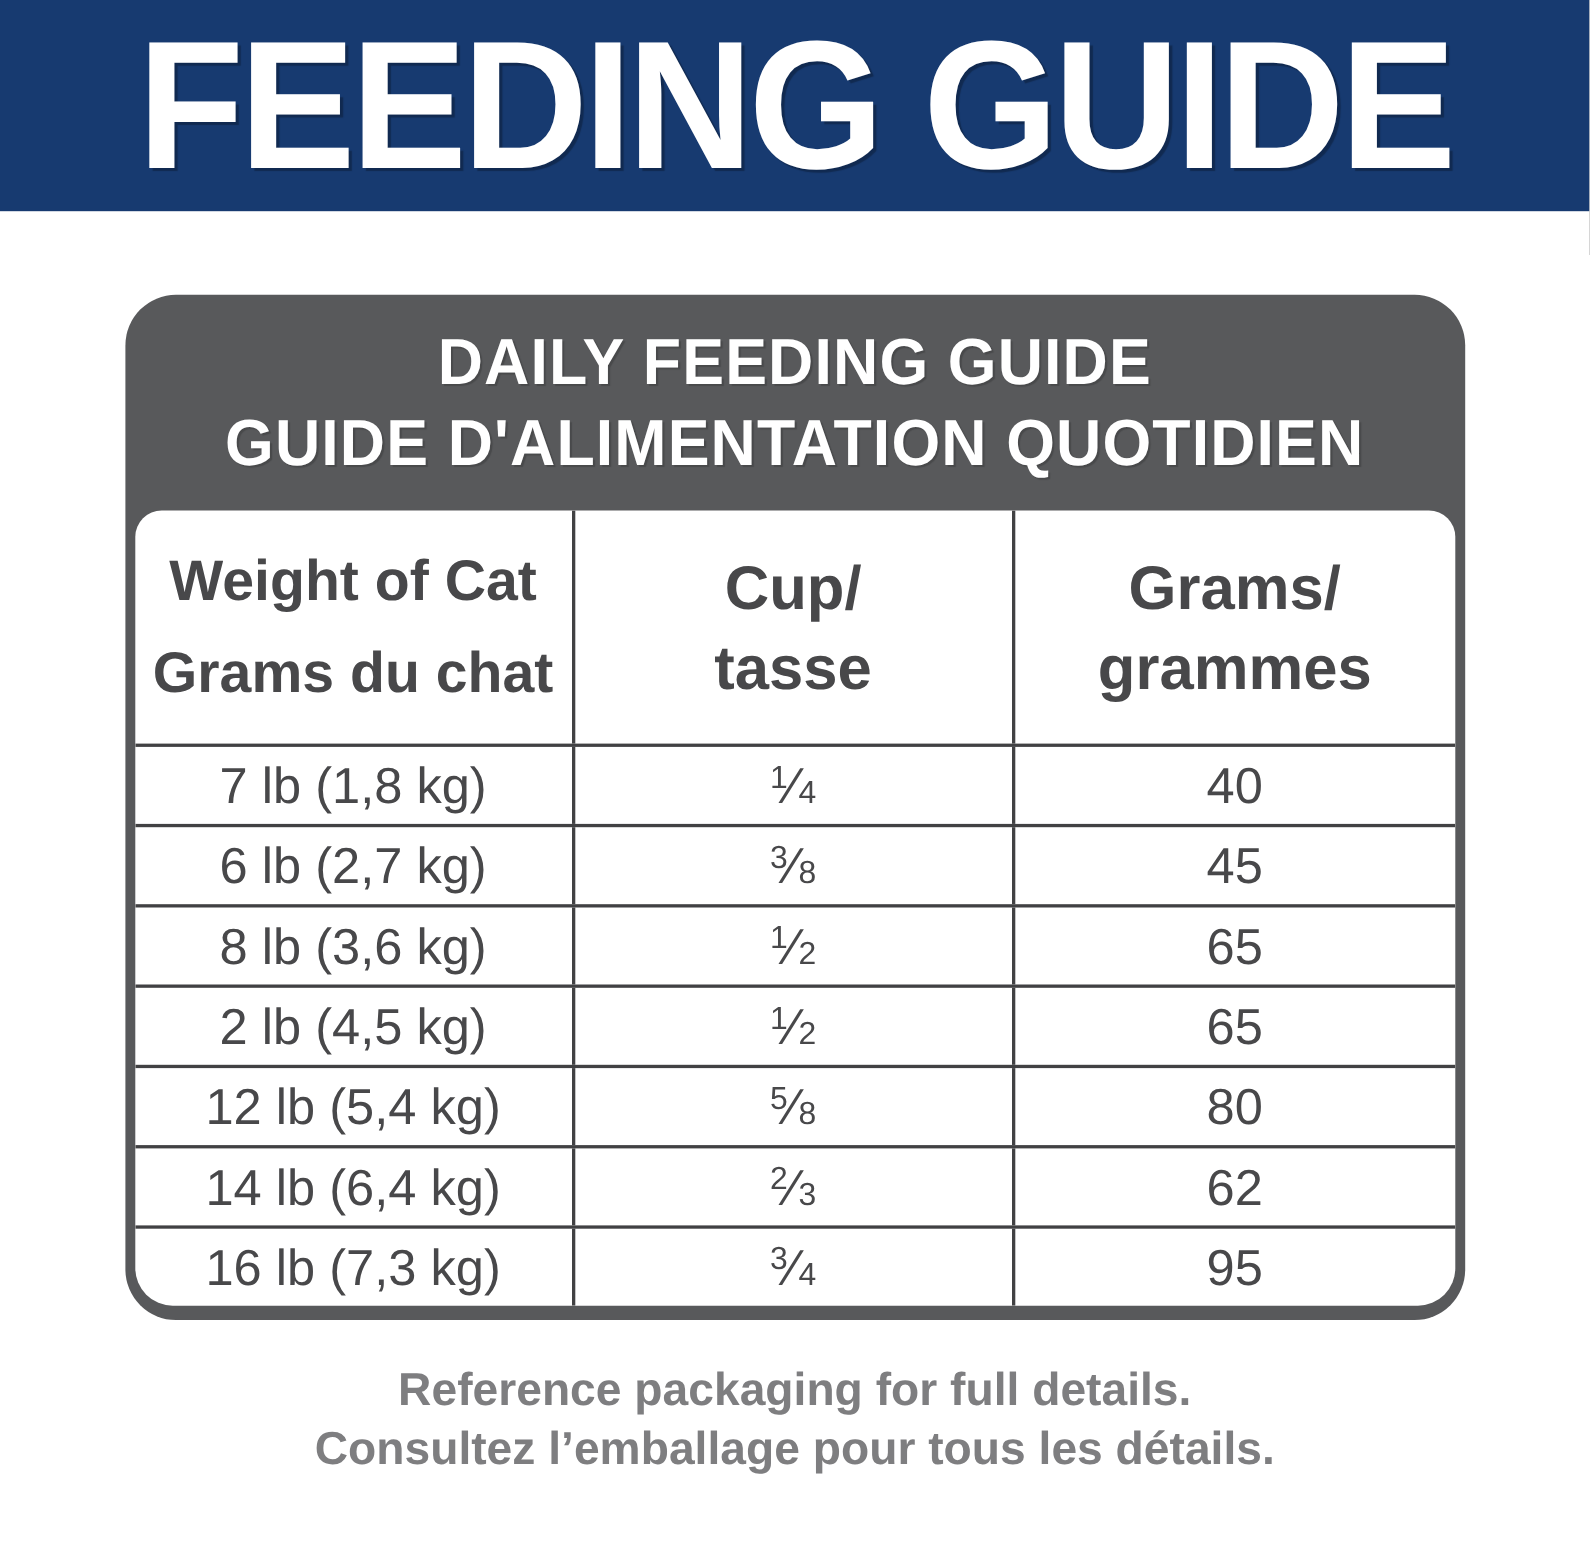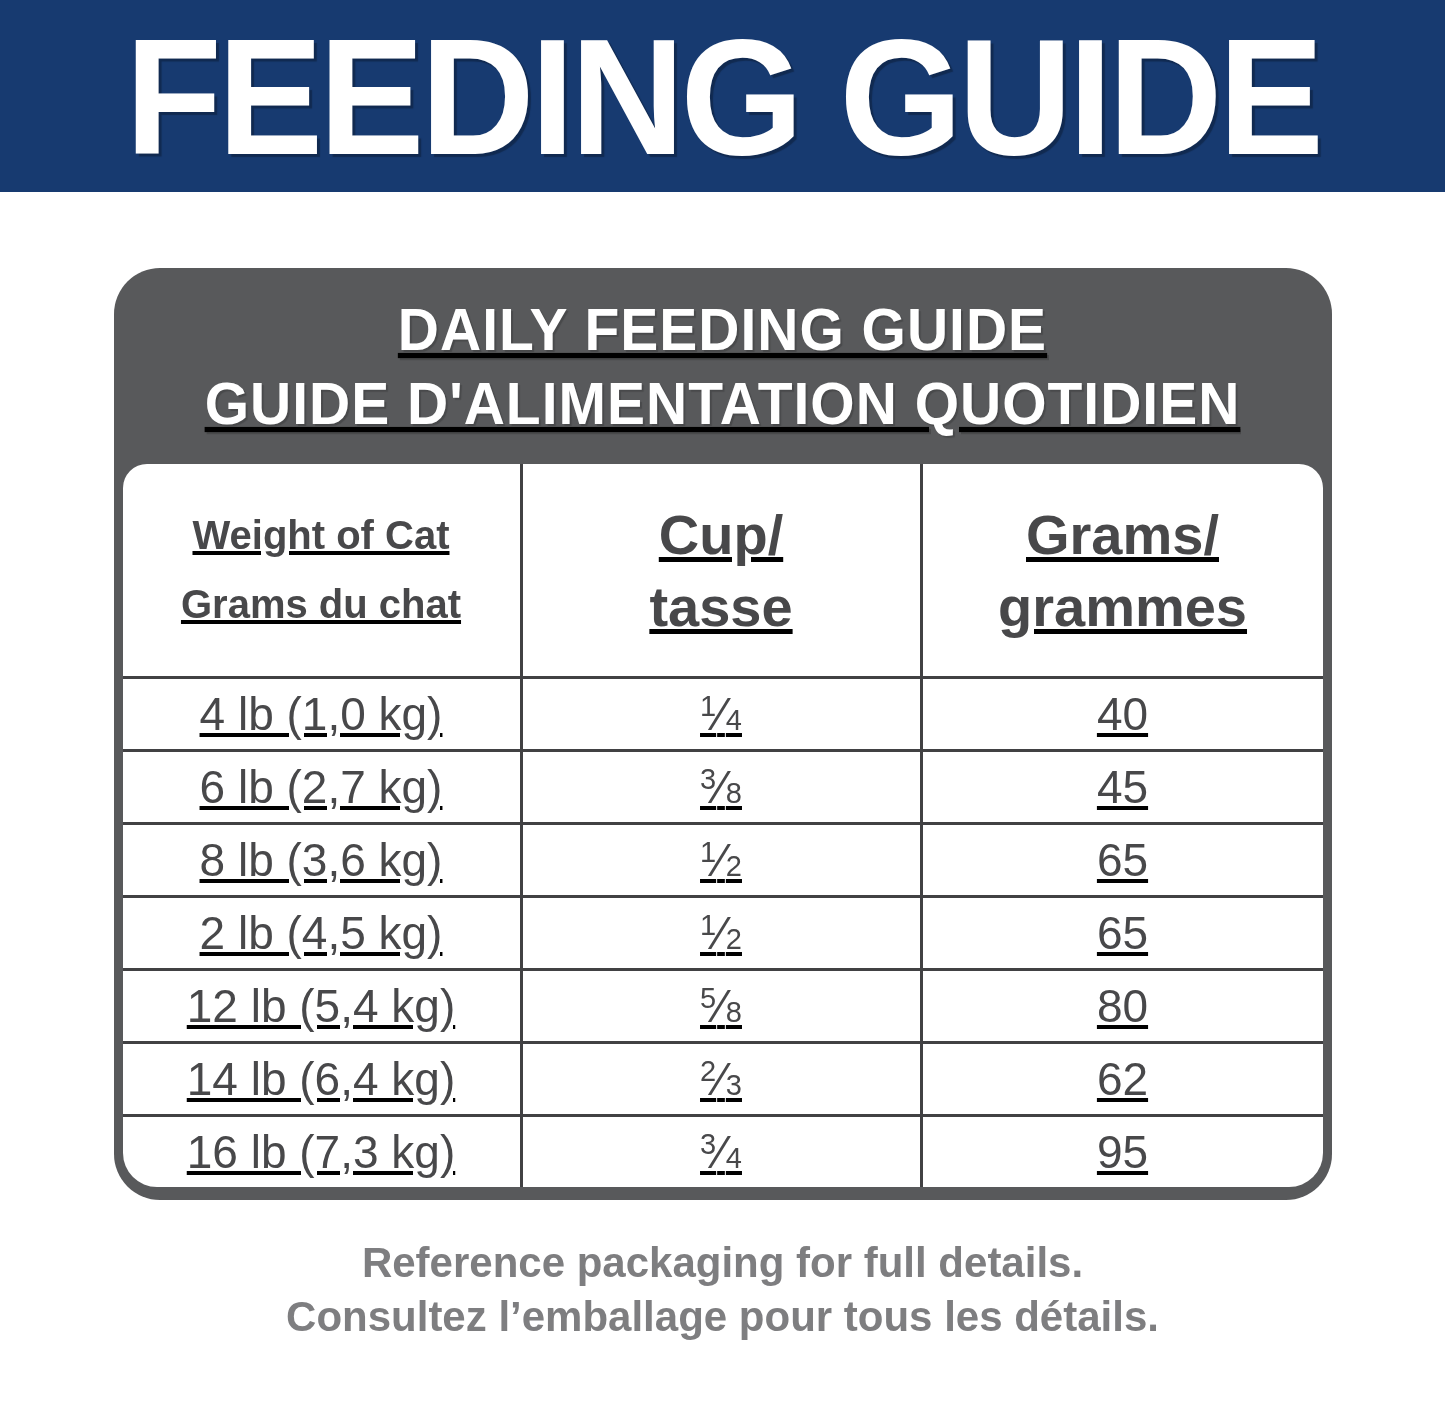--- a/index.html
+++ b/index.html
@@ -30,21 +30,20 @@
     text-shadow:3px 3px 1px rgba(0,0,0,0.28);
     white-space:nowrap;
   }
   
   .card{
     width:1218px;
     margin:76px auto 0 auto;
     background:var(--card-gray);
     border-radius:46px;
     padding:0 9px 13px 9px;
-    text-decoration:underline;
   }
   .card-header{
     height:196px;
     display:flex;flex-direction:column;align-items:center;justify-content:center;
     gap:8px;
   }
   .card-title{
     color:var(--white);
     font-size:57px;font-weight:700;letter-spacing:1px;
     transform:scaleY(1.04);
@@ -60,21 +59,21 @@
   .thead{
     display:grid;grid-template-columns:1fr 1fr 1fr;
     height:212px;
   }
   .th{
     display:flex;flex-direction:column;align-items:center;justify-content:center;
     color:var(--table-text);
     font-weight:700;
   }
   .th:nth-child(1),.th:nth-child(2){border-right:3px solid var(--grid-line);}
-  .th-weight{font-size:40px;gap:24px;}
+  .th-weight{font-size:52px;gap:24px;}
   .th-small{font-size:56px;gap:7px;}
   .trow{
     display:grid;grid-template-columns:1fr 1fr 1fr;
     height:73px;
     border-top:3px solid var(--grid-line);
   }
   .td{
     display:flex;align-items:center;justify-content:center;
     font-size:46px;color:var(--table-text);
     white-space:nowrap;
@@ -120,21 +119,21 @@
           <span>Cup/</span>
           <span>tasse</span>
         </div>
         <div class="th th-small">
           <span>Grams/</span>
           <span>grammes</span>
         </div>
       </div>
 
       <div class="trow">
-        <div class="td">4 lb (1,0 kg)</div>
+        <div class="td">7 lb (1,8 kg)</div>
         <div class="td">
             <span class="frac"><span class="fr-n">1</span><span class="fr-s">⁄</span><span class="fr-d">4</span></span>
           </div>
         <div class="td">40</div>
       </div>
       <div class="trow">
         <div class="td">6 lb (2,7 kg)</div>
         <div class="td">
             <span class="frac"><span class="fr-n">3</span><span class="fr-s">⁄</span><span class="fr-d">8</span></span>
           </div>

